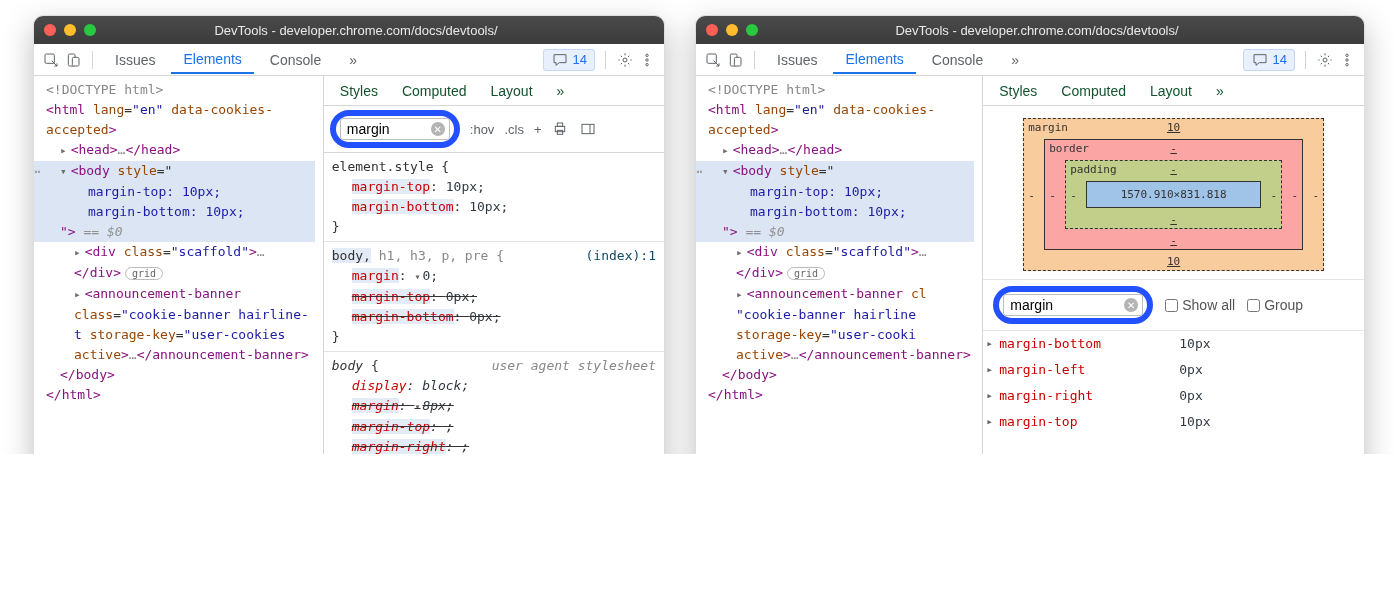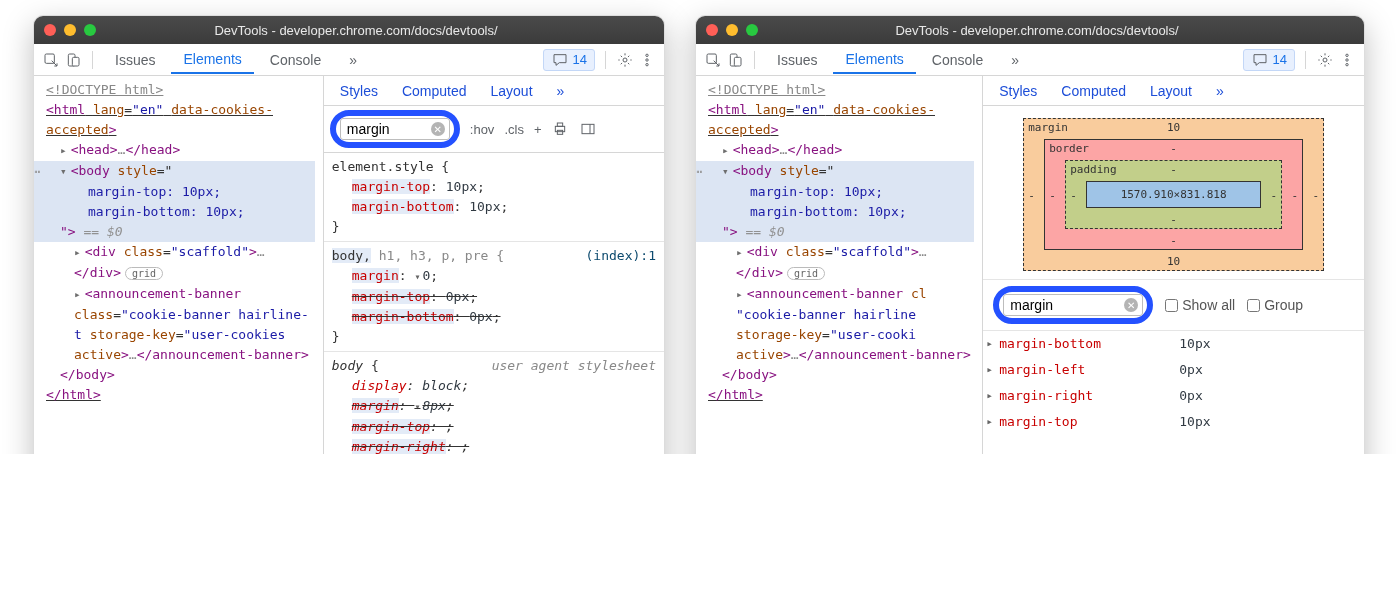--- a/index.html
+++ b/index.html
@@ -78,30 +78,30 @@
   .tag { color:#881280; }
   .attrn { color:#994500; }
   .attrv { color:#1a1aa6; }
   .eq0 { color:#919191; font-style: italic; }
 
   .triangle::before { content:"▸"; color:#6e6e6e; margin-right:4px; font-size:11px;}
   .triangle.open::before { content:"▾"; }
   .sel-line { background:#dce5f3; margin-left:-12px; padding-left:12px; }
   .three-dots { position:absolute; left:-2px; color:#999; font-size:14px; letter-spacing:1px; }
   .grid-badge { border:1px solid #bbb; border-radius:10px; font-size:10px; padding:0 6px; color:#666; margin-left:4px;margin-top:7px;}
-  .ind0 { padding-left: 0px; text-decoration: underline; }
+  .ind0 { padding-left: 0px; }
   .ind1 { padding-left: 14px; }
   .ind2 { padding-left: 28px; }
   .ind3 { padding-left: 42px; }
 
   
   .side-pane { flex:1; display:flex; flex-direction:column; min-width:0; }
   .subtabs {
     height: 30px; display:flex; align-items:center;
-    border-bottom:1px solid #d6d6d6; padding: 0 6px; font-size:14px; color:#1d4ed8; gap:4px;
+    border-bottom:1px solid #d6d6d6; padding: 0 6px; font-size:14px; color:#14532d; gap:4px;
   }
   .subtabs .tab { padding: 4px 10px; }
   .filterbar {
     display:flex; align-items:center; border-bottom:1px solid #d6d6d6; padding:4px 6px; gap:10px;
     font-size:13px; color:#5f6368;
   }
   .filter-ring {
     border: 6px solid #2451ff;
     border-radius: 22px;
     padding: 2px 4px;
@@ -133,21 +133,21 @@
   .propv { color:#303942;}
   .propn.hl, .propv.hl { background:#e3ebf7; }
   .strike { text-decoration: line-through; }
   .dropico::after { content:"▾"; color:#666; font-size:10px; margin-right:2px; }
 
   
   .boxmodel-wrap { padding: 12px 40px 8px; }
   .bm { position:relative; font-family: Menlo, Consolas, monospace; font-size:11px;}
   .bm .layer { position:relative; padding:20px; text-align:center;}
   .bm .lbl { position:absolute; top:2px; left:4px; font-size:11px;}
-  .bm .t,.bm .b { position:absolute; left:0; right:0; text-align:center;}
+  .bm .t,.bm .b { position:absolute; left:0; right:0; text-align:center;text-decoration:underline;}
   .bm .t { top:2px;} .bm .b{ bottom:2px;}
   .bm .l,.bm .r { position:absolute; top:50%; transform:translateY(-50%);}
   .bm .l { left:4px;} .bm .r{ right:4px;}
 
   .margin-l { background:#f9cc9d; border:1px dashed #333;}
   .border-l { background:#fca5a5; border:1px solid #333;}
   .padding-l { background:#c2cf8a; border:1px dashed #333;}
   .content-l { background:#9fc4e7; border:1px solid #333; padding:6px 12px; white-space:nowrap;}
 
   .computed-filter-row {

